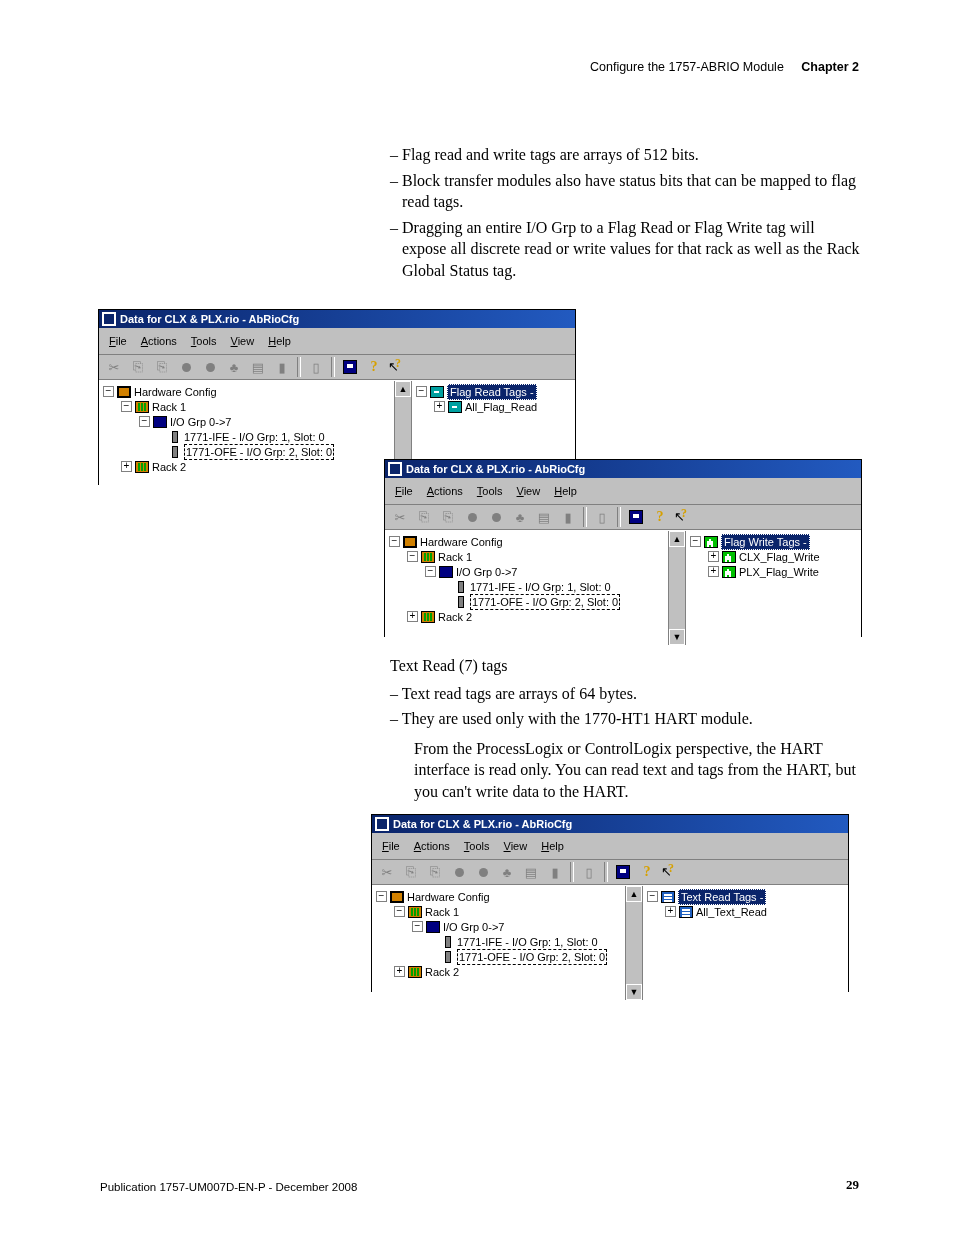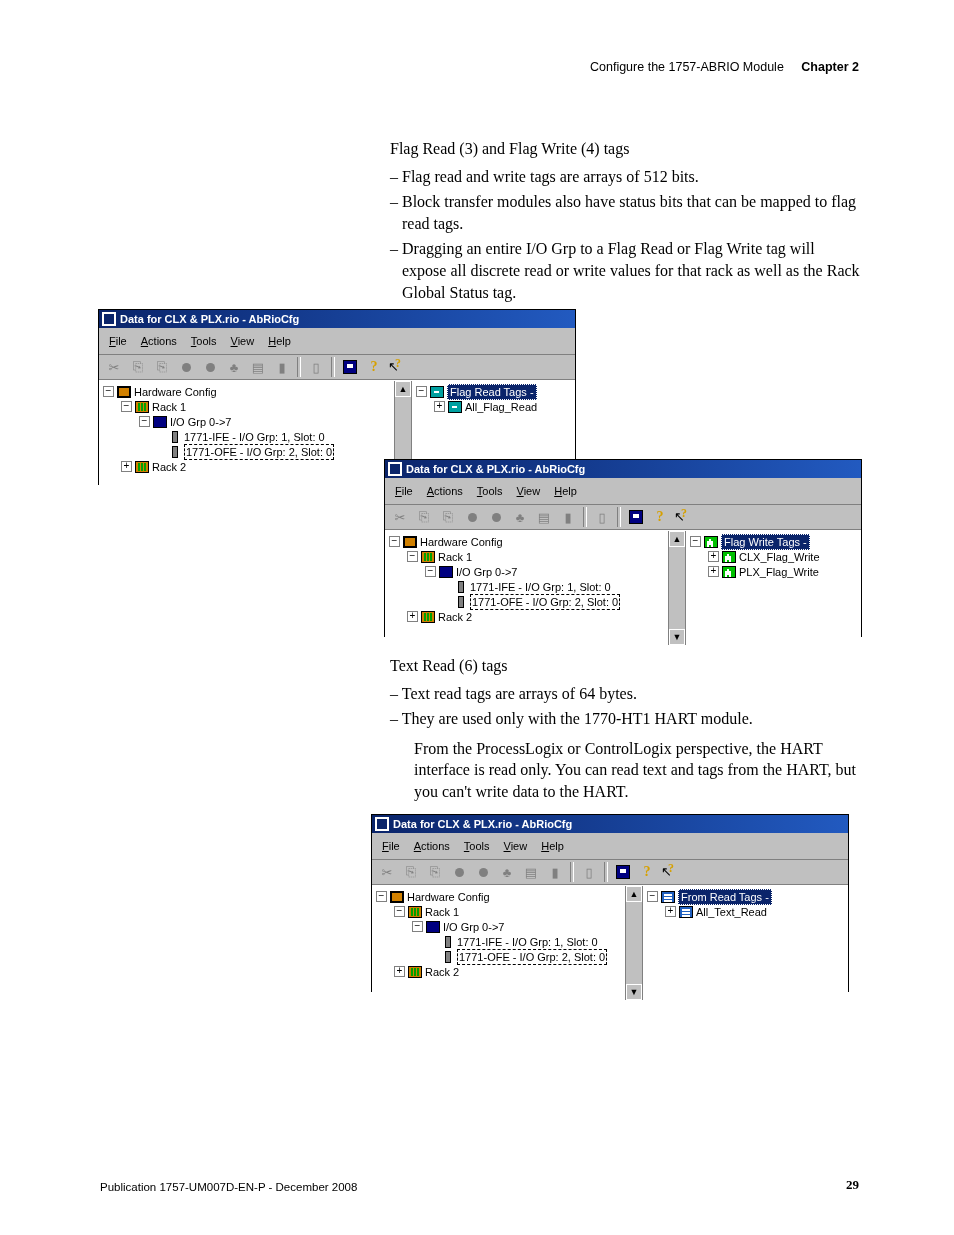--- a/index.html
+++ b/index.html
@@ -143,21 +143,20 @@
 </head>
 <body>
 <div class="page">
 
 <div class="runhead">
   <span>Configure the 1757-ABRIO Module</span>
   <span class="chap">Chapter 2</span>
 </div>
 
 <div class="copy" style="top:138px;">
-  <div>Flag Read (3) and Flag Write (4) tags</div>
   <ul class="bullets">
     <li>Flag read and write tags are arrays of 512 bits.</li>
     <li>Block transfer modules also have status bits that can be mapped to flag read tags.</li>
     <li>Dragging an entire I/O Grp to a Flag Read or Flag Write tag will expose all discrete read or write values for that rack as well as the Rack Global Status tag.</li>
   </ul>
 </div>
 
 <div class="win" style="left:98px; top:309px; width:476px; height:174px;">
   <div class="titlebar">
     <span class="appicon"></span>
@@ -356,21 +355,21 @@
               <span class="tw">+</span>
               <span class="ic ic-write"></span>
               <span>PLX_Flag_Write</span>
             </div>
       </div>
     </div>
   </div>
 </div>
 
 <div class="copy" style="top:655px;">
-  <div>Text Read (6) tags</div>
+  <div>Text Read (7) tags</div>
   <ul class="bullets">
     <li>Text read tags are arrays of 64 bytes.</li>
     <li>They are used only with the 1770-HT1 HART module.</li>
   </ul>
   <div class="follow">From the ProcessLogix or ControlLogix perspective, the HART interface is read only. You can read text and tags from the HART, but you can't write data to the HART.</div>
 </div>
 
 <div class="win" style="left:371px; top:814px; width:476px; height:176px;">
   <div class="titlebar">
     <span class="appicon"></span>
@@ -450,21 +449,21 @@
       <div class="scroll">
             <div class="arrow up">▲</div>
             <div class="arrow dn">▼</div>
           </div>
     </div>
     <div class="pane" style="flex:1;">
       <div class="tree">
         <div class="row">
               <span class="tw">−</span>
               <span class="ic ic-text"></span>
-              <span class="sel">From Read Tags -</span>
+              <span class="sel">Text Read Tags -</span>
             </div>
         <div class="row">
               <span class="ind i1"></span>
               <span class="tw">+</span>
               <span class="ic ic-text"></span>
               <span>All_Text_Read</span>
             </div>
       </div>
     </div>
   </div>

